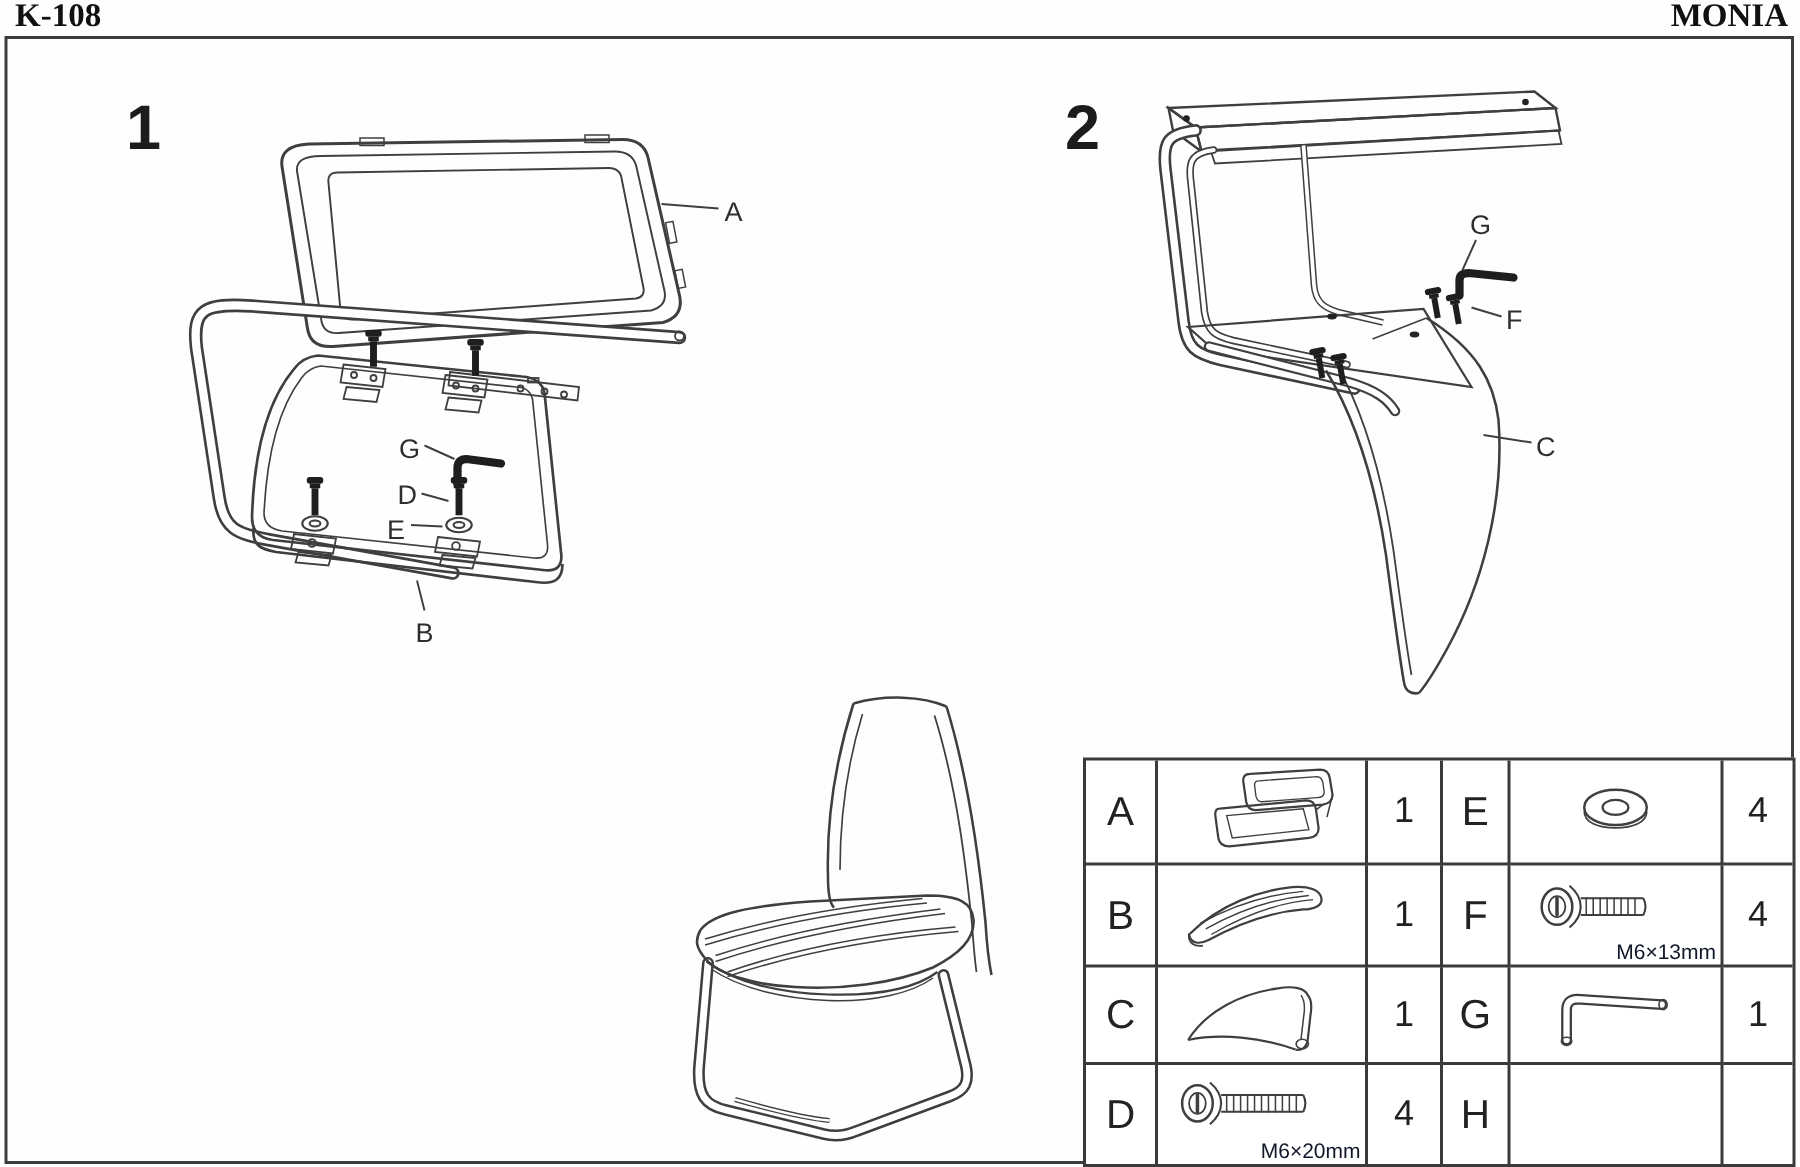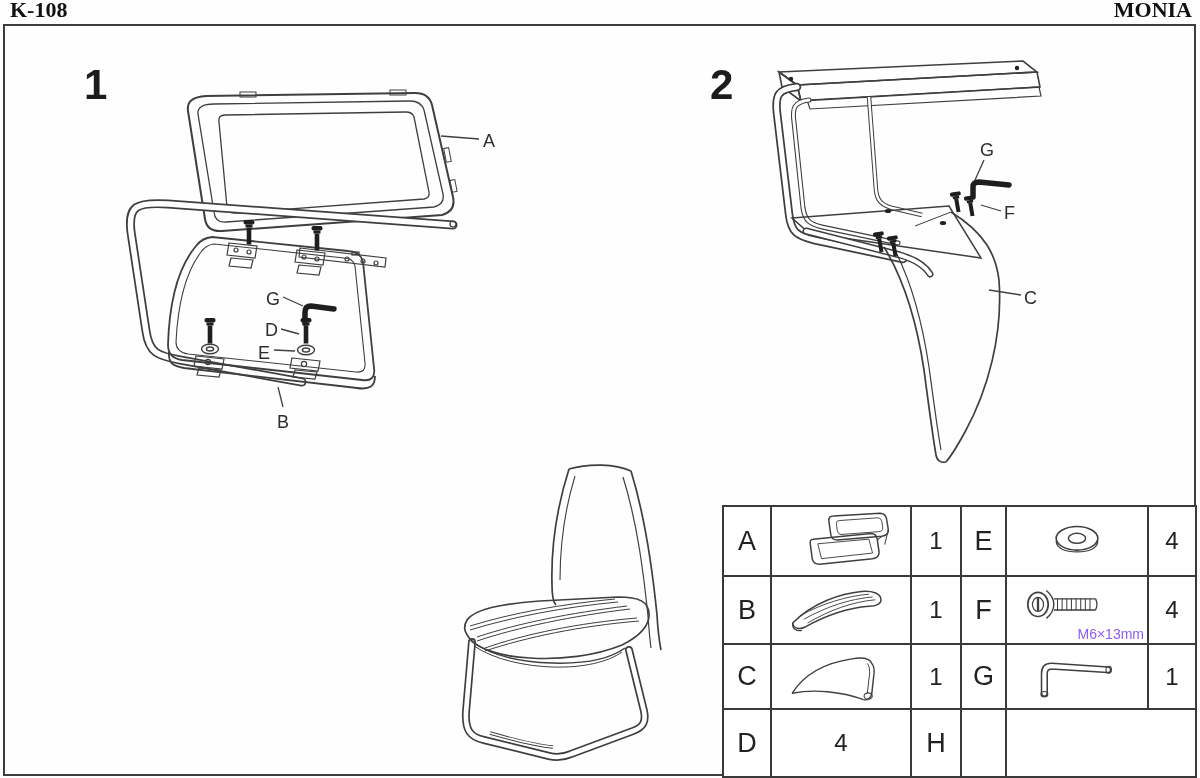--- a/index.html
+++ b/index.html
@@ -20,21 +20,21 @@
     display:grid;grid-template-columns:48px 140px 50px 45px 142px 46px;
     grid-template-rows:70px 68px 65px 66px;
     border:2px solid #3a3a3a;background:#fff;
   }
   .parts-table .cell{border-right:2px solid #3a3a3a;border-bottom:2px solid #3a3a3a;
     display:flex;align-items:center;justify-content:center;position:relative;}
   .parts-table .cell.lastcol{border-right:none;}
   .parts-table .cell.lastrow{border-bottom:none;}
   .pletter{font-size:27px;color:#222;}
   .pqty{font-size:24px;color:#222;}
-  .spec{position:absolute;right:3px;bottom:1px;font-size:14px;color:#8b5cf6;margin-top:10px;}
+  .spec{position:absolute;right:3px;bottom:1px;font-size:14px;color:#0f172a;margin-top:10px;}
   .s{stroke:#3f3f3f;fill:none;}
 </style>
 </head>
 <body>
 
 <div class="hdr" id="hdr-model">K-108</div>
 <div class="hdr" id="hdr-brand">MONIA</div>
 <div class="border-rect"></div>
 
 <svg class="diag" style="left:50px;top:55px" width="460" height="390" viewBox="50 55 460 390">
@@ -325,20 +325,31 @@
     </svg>
   </div>
   <div class="cell lastcol">
       <span class="pqty">1</span>
     </div>
 
   <div class="cell lastrow">
       <span class="pletter">D</span>
     </div>
   <div class="cell lastrow">
+    <svg width="130" height="60" viewBox="0 0 140 64">
+      <ellipse class="s" stroke-width="1.8" cx="24" cy="24" rx="11" ry="13"></ellipse>
+      <ellipse class="s" stroke-width="1.3" cx="24" cy="24" rx="6" ry="7.5"></ellipse>
+      <path d="M24,18 L24,30" stroke="#3f3f3f" stroke-width="2.5" stroke-linecap="round" fill="none"></path>
+      <path class="s" stroke-width="1.5" d="M33,9 C39,14 41,19 41,24 C41,29 39,34 33,39"></path>
+      <path class="s" stroke-width="1.5" d="M41,18 L100,18 M41,30 L100,30 M100,18 Q103,24 100,30"></path>
+      <path class="s" stroke-width="1.1" d="M45,17.5 L45,30.5 M50,17.5 L50,30.5 M55,17.5 L55,30.5 M60,17.5 L60,30.5 M65,17.5 L65,30.5 M70,17.5 L70,30.5 M75,17.5 L75,30.5 M80,17.5 L80,30.5 M85,17.5 L85,30.5 M90,17.5 L90,30.5 M95,17.5 L95,30.5"></path>
+    </svg>
+    <span class="spec">M6×20mm</span>
+  </div>
+  <div class="cell lastrow">
       <span class="pqty">4</span>
     </div>
   <div class="cell lastrow">
       <span class="pletter">H</span>
     </div>
   <div class="cell lastrow"></div>
   <div class="cell lastrow lastcol">
       <span class="pqty"></span>
     </div>
 </div>

